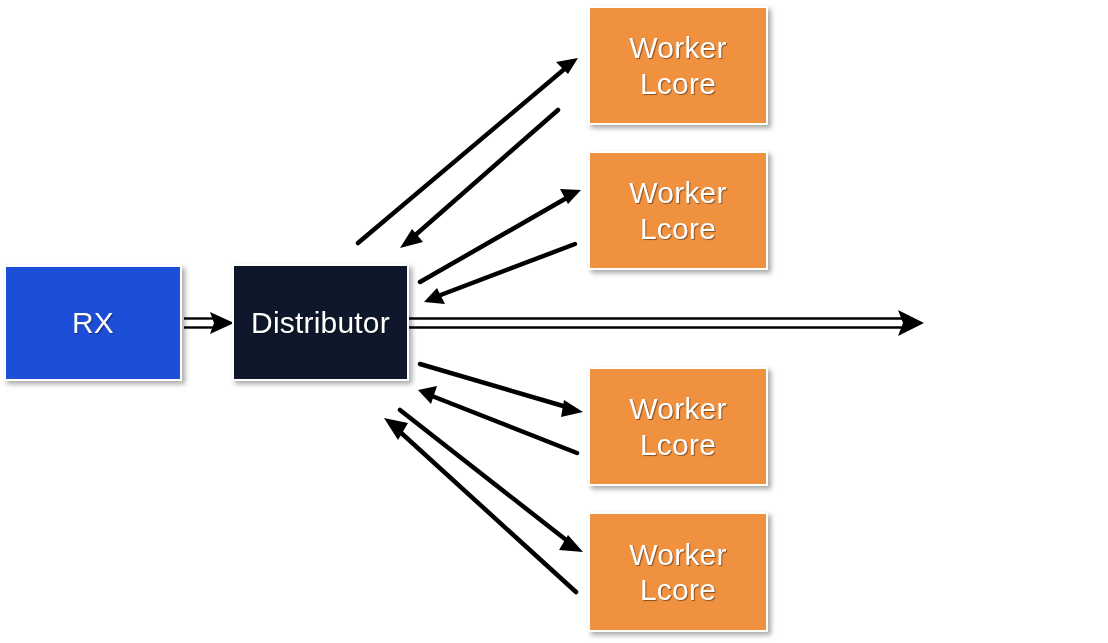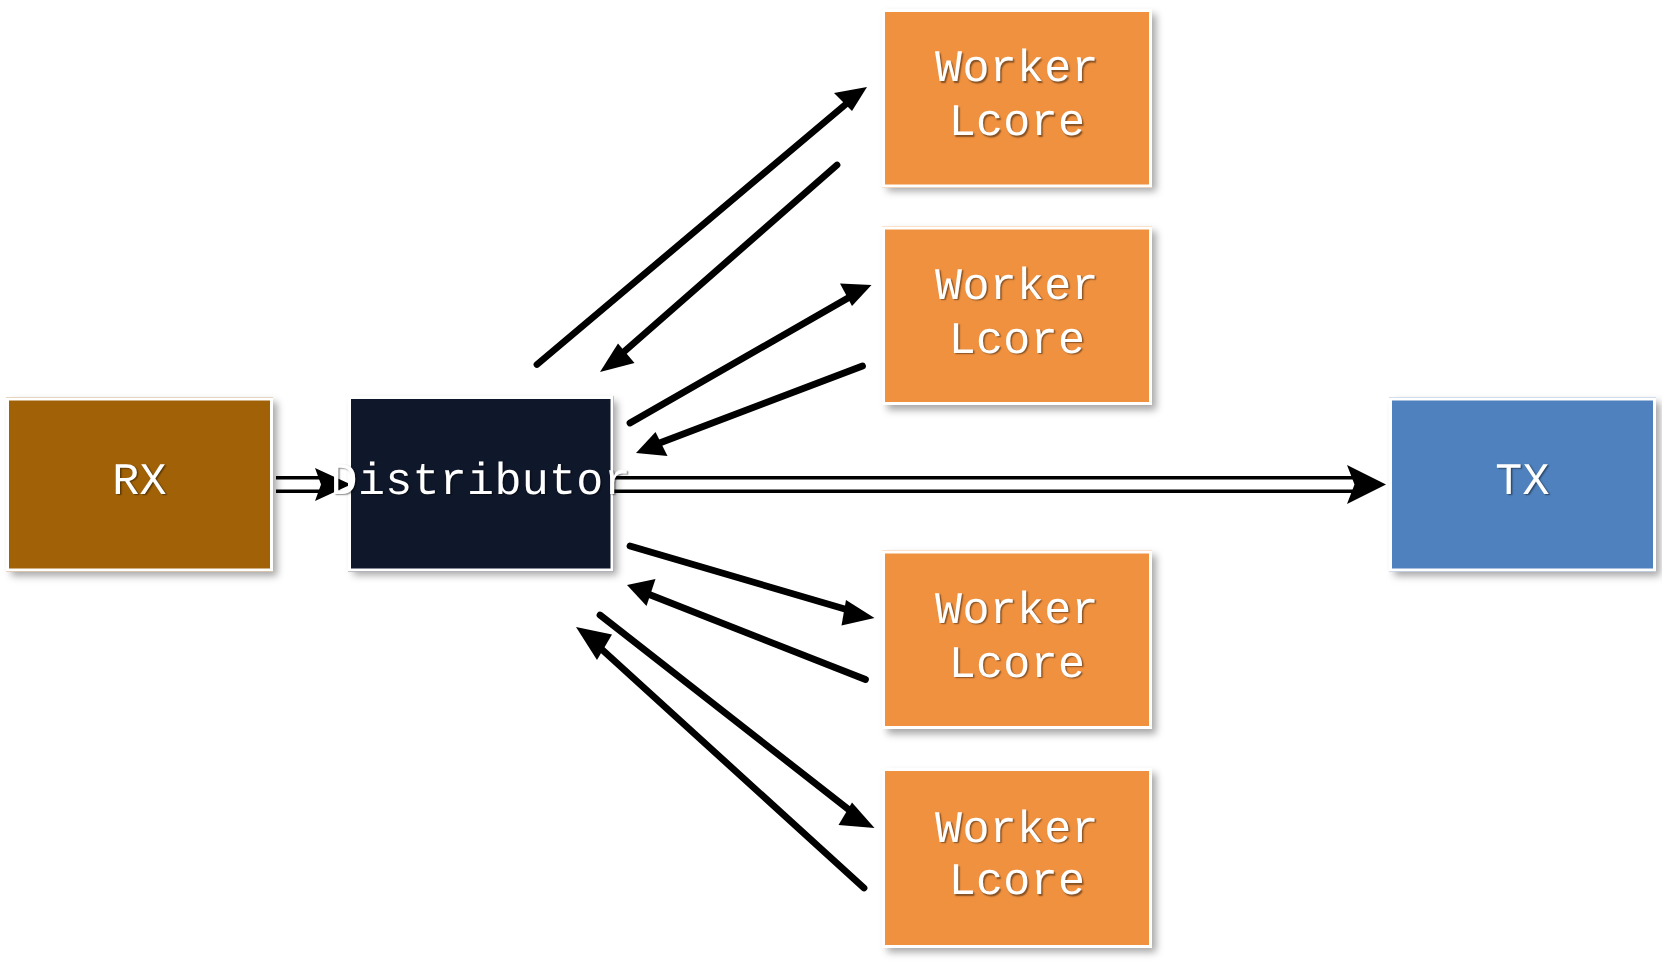--- a/index.html
+++ b/index.html
@@ -24,21 +24,20 @@
     align-items: center;
     justify-content: center;
     text-align: center;
     color: #ffffff;
     border: 2px solid #ffffff;
     box-shadow: 3px 3px 5px rgba(0,0,0,0.35);
     line-height: 1.18;
     letter-spacing: 0.2px;
     text-shadow: 1px 1px 1px rgba(0,0,0,0.45);
     user-select: none;
-    font-family: Liberation Mono, monospace;
   }
   .node-label {
     display: block;
     white-space: pre-line;
   }
   #arrow-layer {
     position: absolute;
     left: 0;
     top: 0;
     width: 1108px;
@@ -100,21 +99,21 @@
       <path d="M 583,552 L 568,535 L 559,550 Z" fill="#000000"></path>
     </g>
 
     <g>
       <line x1="576" y1="592" x2="398" y2="430" stroke="#000000" stroke-width="4.5" stroke-linecap="round"></line>
       <path d="M 384,418 L 398,440 L 408,423 Z" fill="#000000"></path>
     </g>
 
   </svg>
 
-  <div class="node-box" style="left:4px; top:265px; width:178px; height:116px; background:#a16207; font-size:30px;">
+  <div class="node-box" style="left:4px; top:265px; width:178px; height:116px; background:#1d4ed8; font-size:30px;">
     <span class="node-label">RX</span>
   </div>
 
   <div class="node-box" style="left:232px; top:264px; width:177px; height:117px; background:#0f172a; font-size:30px;">
     <span class="node-label">Distributor</span>
   </div>
 
   <div class="node-box" style="left:588px; top:6px; width:180px; height:119px; background:#F0913F; font-size:30px;">
     <span class="node-label">Worker
 Lcore</span>
@@ -128,17 +127,14 @@
   <div class="node-box" style="left:588px; top:367px; width:180px; height:119px; background:#F0913F; font-size:30px;">
     <span class="node-label">Worker
 Lcore</span>
   </div>
 
   <div class="node-box" style="left:588px; top:512px; width:180px; height:120px; background:#F0913F; font-size:30px;">
     <span class="node-label">Worker
 Lcore</span>
   </div>
 
-  <div class="node-box" style="left:926px; top:265px; width:178px; height:116px; background:#4E81BD; font-size:30px;">
-    <span class="node-label">TX</span>
-  </div>
 
 </div>
 
 </body></html>

